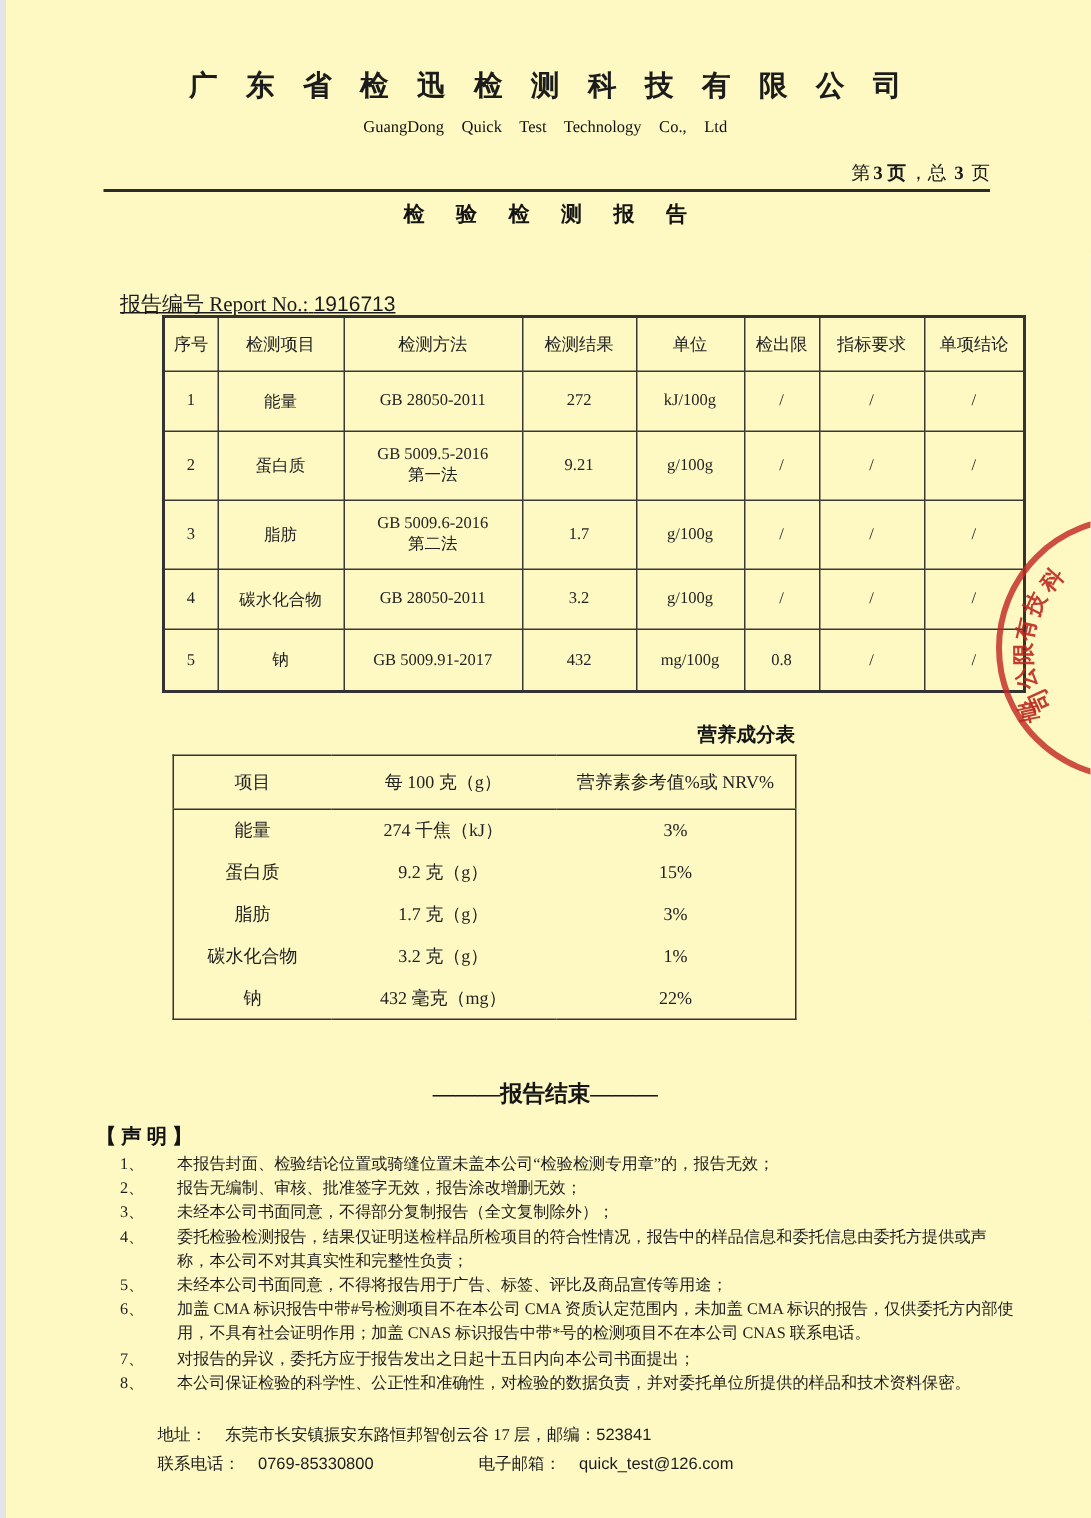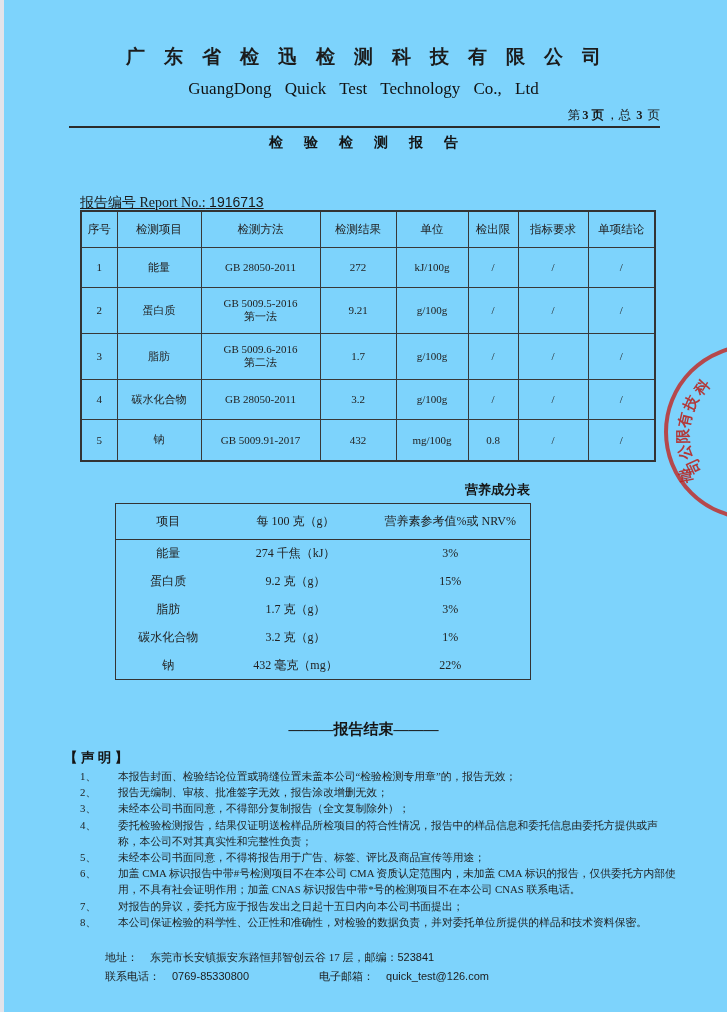--- a/index.html
+++ b/index.html
@@ -1,38 +1,38 @@
 <!DOCTYPE html>
 <html><head>
 <meta charset="utf-8">
 <style>
   html,body{margin:0;padding:0;}
   body{width:727px;height:1012px;background:#fafafa;font-family:"Liberation Serif","DejaVu Serif",serif;color:#222;}
-  #page{position:relative;width:727px;height:1012px;background:#7dd3fc;overflow:hidden;}
+  #page{position:relative;width:727px;height:1012px;background:#fef9c3;overflow:hidden;}
   #edge-strip{position:absolute;left:0;top:0;width:4px;height:1012px;background:#e3e3ea;}
 
   
   .company-cn{position:absolute;top:44px;left:0;width:727px;text-align:center;
     font-size:19px;font-weight:600;letter-spacing:19px;padding-left:19px;box-sizing:border-box;color:#1c1c1c;}
   .company-en{position:absolute;top:79px;left:0;width:727px;text-align:center;
-    font-size:17px;word-spacing:9px;color:#111;}
+    font-size:11px;word-spacing:9px;color:#111;}
   .page-info{position:absolute;top:107px;left:0;width:660px;text-align:right;font-size:12.5px;color:#1a1a1a;}
   .page-info b{margin:0 2px;}
   .head-rule{position:absolute;top:126px;left:69px;width:591px;height:2px;background:#2b2b2b;}
   .doc-title{position:absolute;top:134px;left:0;width:727px;text-align:center;
     font-size:14px;font-weight:bold;letter-spacing:21px;padding-left:21px;box-sizing:border-box;color:#141414;}
   .report-no{position:absolute;top:194px;left:80px;font-size:14px;color:#1a1a1a;text-decoration:underline;}
   .sansnum{font-family:"Liberation Sans","DejaVu Sans",sans-serif;}
 
   
   table.results{position:absolute;top:210px;left:80px;width:574px;border-collapse:collapse;table-layout:fixed;
     font-size:11px;color:#222;}
   table.results td,table.results th{border:1.5px solid #383838;text-align:center;vertical-align:middle;
     padding:0 2px;font-weight:normal;}
-  table.results{border:2px solid #333;}
+  table.results{border:2px solid #333;margin-left:28px;}
   table.results .hrow{height:36px;font-size:11.5px;}
   .m2:empty{display:none;}
   .m2{display:block;}
 
   
   .nut-title{position:absolute;top:481px;left:115px;width:415px;text-align:right;font-size:13px;font-weight:bold;color:#161616;}
   table.nutrition{position:absolute;top:503px;left:115px;width:415px;border-collapse:collapse;table-layout:fixed;
     font-size:12px;color:#222;border:1.5px solid #333;}
   table.nutrition td,table.nutrition th{text-align:center;vertical-align:middle;font-weight:normal;padding:0;}
   table.nutrition tr.nhead{height:36px;border-bottom:1.5px solid #333;}

